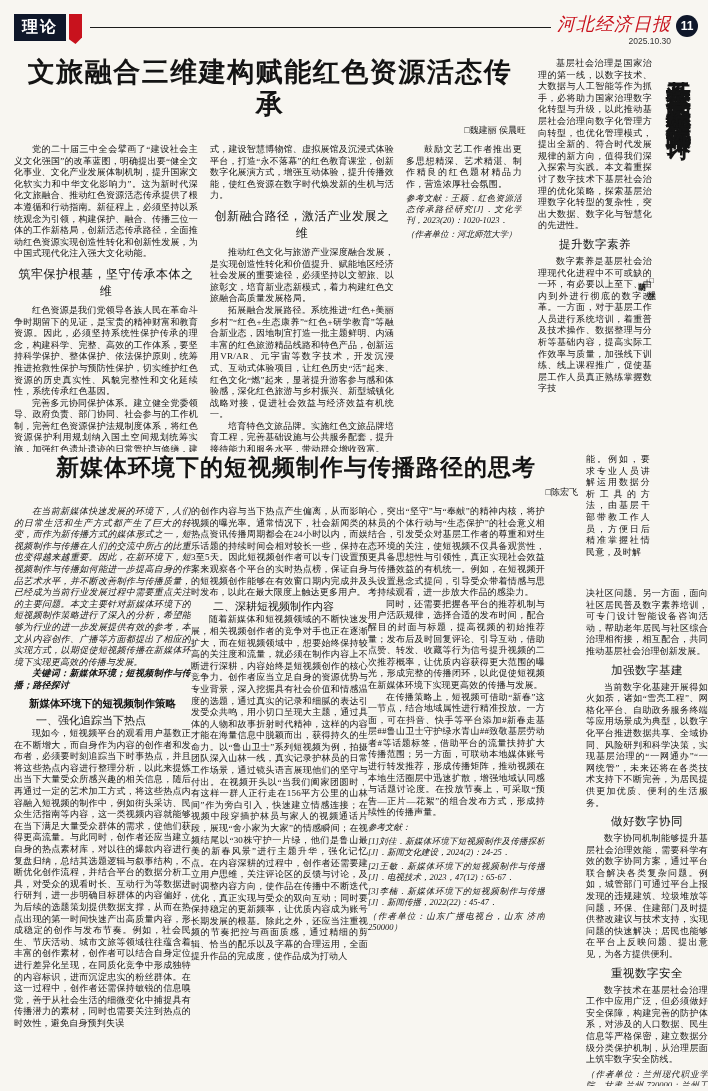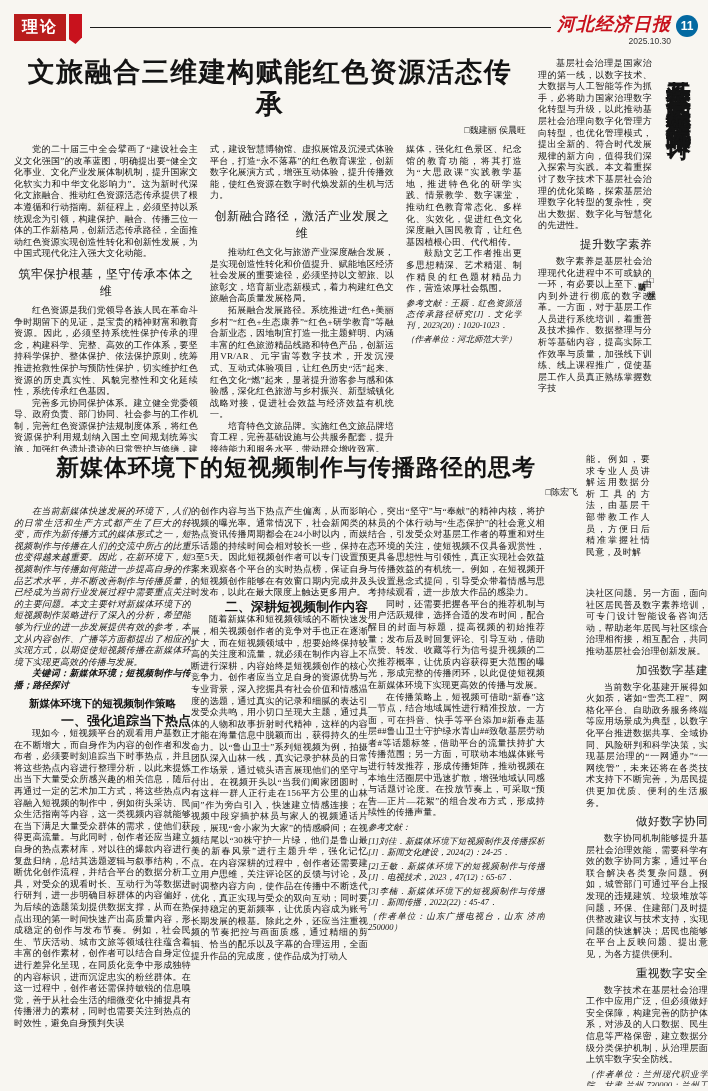--- a/index.html
+++ b/index.html
@@ -6,28 +6,28 @@
   html,body { width:708px; height:1091px; }
   body {
     position:relative;
     background:#f8f6f1;
     color:#141414;
     font-family:"Liberation Serif", serif;
     overflow:hidden;
   }
   
   .header { position:absolute; left:14px; top:14px; width:684px; height:38px; display:flex; align-items:flex-start; }
-  .badge { background:#b91c1c; color:#fff; font-family:"Liberation Sans",sans-serif; font-weight:bold; font-size:16px; letter-spacing:2px; padding:3px 8px 4px 8px; line-height:20px; }
+  .badge { background:#0f172a; color:#fff; font-family:"Liberation Sans",sans-serif; font-weight:bold; font-size:16px; letter-spacing:2px; padding:3px 8px 4px 8px; line-height:20px; }
   .bookmark { width:13px; height:30px; background:#c8121d; margin-left:3px; clip-path:polygon(0 0,100% 0,100% 78%,50% 100%,0 84%); }
   .hrule { flex:1; border-top:1.6px solid #1c1c1c; margin:13px 6px 0 8px; }
   .mast-block { display:flex; align-items:flex-start; }
-  .masthead { color:#c8121d; font-family:"Liberation Serif",serif; font-weight:bold; font-style:italic; font-size:18px; letter-spacing:1px; line-height:20px; }
+  .masthead { color:#c8121d; font-family:"Liberation Serif",serif; font-weight:normal; font-style:italic; font-size:18px; letter-spacing:1px; line-height:20px; }
   .mast-col { display:flex; flex-direction:column; align-items:flex-end; margin-right:5px; }
   .date { font-size:8.5px; color:#333; margin-top:2px; font-family:"Liberation Sans",sans-serif; }
-  .pagenum { width:22px; height:22px; border-radius:50%; background:#0369a1; color:#fff; font-family:"Liberation Sans",sans-serif; font-weight:bold; font-size:12px; text-align:center; line-height:22px; margin-top:1px; }
+  .pagenum { width:22px; height:22px; border-radius:50%; background:#0f172a; color:#fff; font-family:"Liberation Sans",sans-serif; font-weight:bold; font-size:12px; text-align:center; line-height:22px; margin-top:1px; }
   
   p.body { font-size:9px; line-height:11.6px; text-align:justify; text-indent:2em; letter-spacing:0.2px; }
   p.cont { text-indent:0; }
   h3.sub { font-family:"Liberation Sans",sans-serif; font-weight:normal; font-size:12px; text-align:center; margin:6px 0 5px 0; letter-spacing:0.5px; }
   .note { font-size:8.5px; line-height:11px; font-style:italic; text-align:justify; text-indent:0; margin-top:3px; }
   
   .article1 { position:absolute; left:14px; top:56px; width:512px; height:396px; overflow:hidden; }
   .article1 h1 { font-family:"Liberation Sans",sans-serif; font-size:27px; font-weight:bold; text-align:center; letter-spacing:1.5px; line-height:32px; }
   .byline { font-size:9px; text-align:right; margin:4px 0 7px 0; }
   .cols3 { display:flex; }
@@ -35,26 +35,26 @@
   .a1c2 { width:184px; height:332px; overflow:hidden; margin-left:12px; }
   .a1c3 { width:116px; height:332px; overflow:hidden; margin-left:12px; }
   
   .article2 { position:absolute; left:14px; top:452px; width:564px; height:634px; overflow:hidden; }
   .article2 h1 { font-family:"Liberation Sans",sans-serif; font-size:23px; font-weight:bold; text-align:center; letter-spacing:1px; line-height:30px; }
   .a2col { width:177px; height:566px; overflow:hidden; }
   .a2col + .a2col { }
   .abstract { font-style:italic; }
   .kw { font-style:italic; font-weight:bold; }
   h4.sechead { font-family:"Liberation Sans",sans-serif; font-size:10.5px; font-weight:bold; text-align:center; margin:5px 0 4px 0; }
-  p.numsub { font-weight:bold; font-size:13px; line-height:11.6px; text-indent:2em; margin:2px 0;text-align:right; }
+  p.numsub { font-weight:normal; font-size:11px; line-height:11.6px; text-indent:2em; margin:2px 0; }
   
   .sb-top { position:absolute; left:538px; top:58px; width:114px; height:392px; overflow:hidden; }
   .sb-mid { position:absolute; left:586px; top:454px; width:64px; height:130px; overflow:hidden; }
   .sb-low { position:absolute; left:586px; top:588px; width:122px; height:498px; overflow:hidden; }
-  .sb-top h3.sub, .sb-low h3.sub { font-size:11.5px; margin:5px 0 4px 0;text-align:right; }
+  .sb-top h3.sub, .sb-low h3.sub { font-size:11.5px; margin:5px 0 4px 0; }
   .v-title { position:absolute; right:6px; top:60px; height:532px; writing-mode:vertical-rl; text-orientation:upright; font-family:"Liberation Sans",sans-serif; font-weight:bold; font-size:25px; letter-spacing:3px; line-height:46px; }
   .v-byline { position:absolute; right:52px; top:276px; height:70px; writing-mode:vertical-rl; text-orientation:upright; font-size:8px; line-height:10px; }
   .v-byline span { display:block; }
 </style>
 </head>
 <body>
 
 <div class="header">
   <span class="badge">理论</span>
   <span class="bookmark"></span>
@@ -80,21 +80,20 @@
     </div>
     <div class="a1c2">
       <p class="body cont">式，建设智慧博物馆、虚拟展馆及沉浸式体验平台，打造“永不落幕”的红色教育课堂，创新数字化展演方式，增强互动体验，提升传播效能，使红色资源在数字时代焕发新的生机与活力。</p>
       <h3 class="sub">创新融合路径，激活产业发展之维</h3>
       <p class="body">推动红色文化与旅游产业深度融合发展，是实现创造性转化和价值提升、赋能地区经济社会发展的重要途径，必须坚持以文塑旅、以旅彰文，培育新业态新模式，着力构建红色文旅融合高质量发展格局。</p>
       <p class="body">拓展融合发展路径。系统推进“红色+美丽乡村”“红色+生态康养”“红色+研学教育”等融合新业态，因地制宜打造一批主题鲜明、内涵丰富的红色旅游精品线路和特色产品，创新运用VR/AR、元宇宙等数字技术，开发沉浸式、互动式体验项目，让红色历史“活”起来、红色文化“燃”起来，显著提升游客参与感和体验感，深化红色旅游与乡村振兴、新型城镇化战略对接，促进社会效益与经济效益有机统一。</p>
       <p class="body">培育特色文旅品牌。实施红色文旅品牌培育工程，完善基础设施与公共服务配套，提升接待能力和服务水平，带动群众增收致富。</p>
 
     </div>
     <div class="a1c3">
-      <p class="body cont">媒体，强化红色景区、纪念馆的教育功能，将其打造为“大思政课”实践教学基地，推进特色化的研学实践、情景教学、数字课堂，推动红色教育常态化、多样化、实效化，促进红色文化深度融入国民教育，让红色基因植根心田、代代相传。</p>
       <p class="body">鼓励文艺工作者推出更多思想精深、艺术精湛、制作精良的红色题材精品力作，营造浓厚社会氛围。</p>
       <p class="note">参考文献：王颖．红色资源活态传承路径研究[J]．文化学刊，2023(20)：1020-1023．</p>
       <p class="note">（作者单位：河北师范大学）</p>
     </div>
   </div>
 </div>
 
 <div class="v-title">基于数字技术的基层社会治理优化策略探讨</div>
 <div class="v-byline">
   <span>□张翠兰</span>

